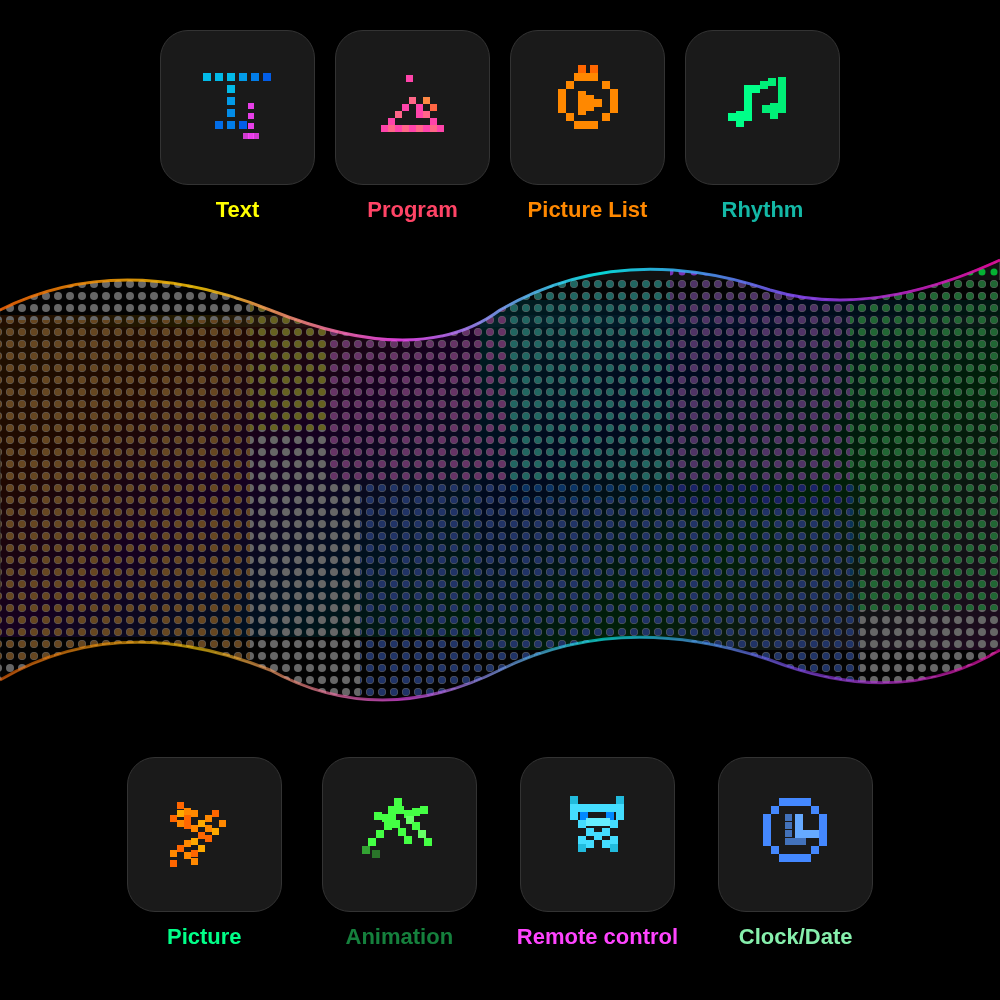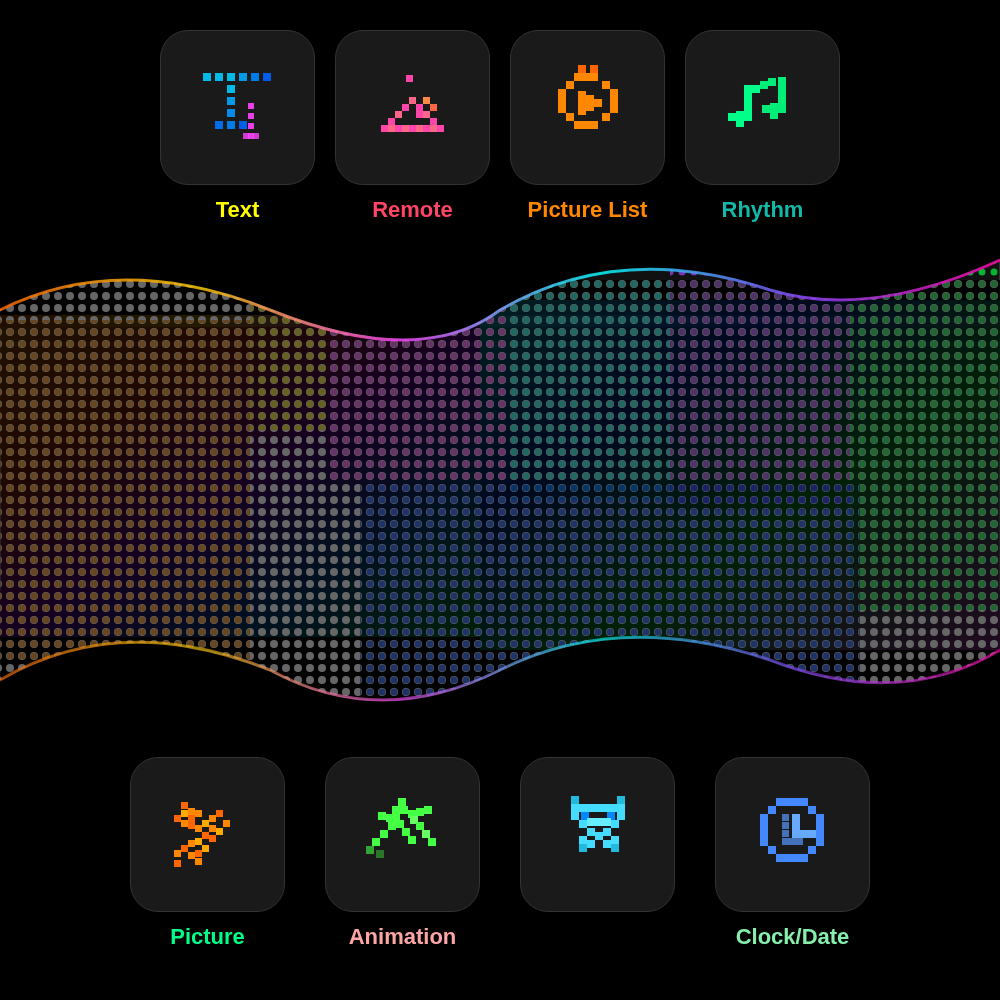--- a/index.html
+++ b/index.html
@@ -122,21 +122,21 @@
         <rect x="48" y="62" width="7" height="7" fill="#ff6688"></rect>
         <rect x="55" y="62" width="7" height="7" fill="#ff44aa"></rect>
         <rect x="62" y="62" width="7" height="7" fill="#ff6688"></rect>
         <rect x="69" y="62" width="7" height="7" fill="#ff44aa"></rect>
 
         <rect x="55" y="34" width="7" height="7" fill="#ff8844"></rect>
         <rect x="62" y="41" width="7" height="7" fill="#ff6644"></rect>
         <rect x="48" y="48" width="7" height="7" fill="#ff44aa"></rect>
       </svg>
     </div>
-    <span class="icon-label" style="color:#ff4466">Remote</span>
+    <span class="icon-label" style="color:#ff4466">Program</span>
   </div>
 
   <div class="icon-item">
     <div class="icon-box">
       <svg viewBox="0 0 90 90" width="90" height="90">
 
         <rect x="31" y="10" width="8" height="8" fill="#ff8800"></rect>
         <rect x="39" y="10" width="8" height="8" fill="#ff8800"></rect>
         <rect x="47" y="10" width="8" height="8" fill="#ff8800"></rect>
         <rect x="23" y="18" width="8" height="8" fill="#ff8800"></rect>
@@ -418,21 +418,21 @@
 
         <rect x="52" y="26" width="8" height="8" fill="#66ff66"></rect>
         <rect x="58" y="32" width="8" height="8" fill="#44ff44"></rect>
         <rect x="64" y="40" width="8" height="8" fill="#66ff66"></rect>
         <rect x="70" y="48" width="8" height="8" fill="#44ff44"></rect>
 
         <rect x="8" y="56" width="8" height="8" fill="#44ff44" opacity="0.6"></rect>
         <rect x="18" y="60" width="8" height="8" fill="#44ff44" opacity="0.4"></rect>
       </svg>
     </div>
-    <span class="icon-label" style="color:#fca5a5">Animation</span>
+    <span class="icon-label" style="color:#15803d">Animation</span>
   </div>
 
   <div class="icon-item">
     <div class="icon-box">
       <svg viewBox="0 0 90 90" width="90" height="90">
 
         <rect x="18" y="22" width="8" height="8" fill="#44ddff"></rect>
         <rect x="26" y="14" width="8" height="8" fill="#44ddff"></rect>
         <rect x="34" y="14" width="8" height="8" fill="#44ddff"></rect>
         <rect x="42" y="14" width="8" height="8" fill="#44ddff"></rect>
@@ -459,20 +459,21 @@
         <rect x="64" y="6" width="8" height="8" fill="#22bbdd"></rect>
 
         <rect x="26" y="46" width="8" height="8" fill="#44ddff"></rect>
         <rect x="58" y="46" width="8" height="8" fill="#44ddff"></rect>
         <rect x="34" y="50" width="8" height="8" fill="#44ddff"></rect>
         <rect x="50" y="50" width="8" height="8" fill="#44ddff"></rect>
         <rect x="26" y="54" width="8" height="8" fill="#22bbdd"></rect>
         <rect x="58" y="54" width="8" height="8" fill="#22bbdd"></rect>
       </svg>
     </div>
+    <span class="icon-label" style="color:#ff44ff">Remote control</span>
   </div>
 
   <div class="icon-item">
     <div class="icon-box">
       <svg viewBox="0 0 90 90" width="90" height="90">
 
         <rect x="28" y="8" width="8" height="8" fill="#4488ff"></rect>
         <rect x="36" y="8" width="8" height="8" fill="#4488ff"></rect>
         <rect x="44" y="8" width="8" height="8" fill="#4488ff"></rect>
         <rect x="52" y="8" width="8" height="8" fill="#4488ff"></rect>

